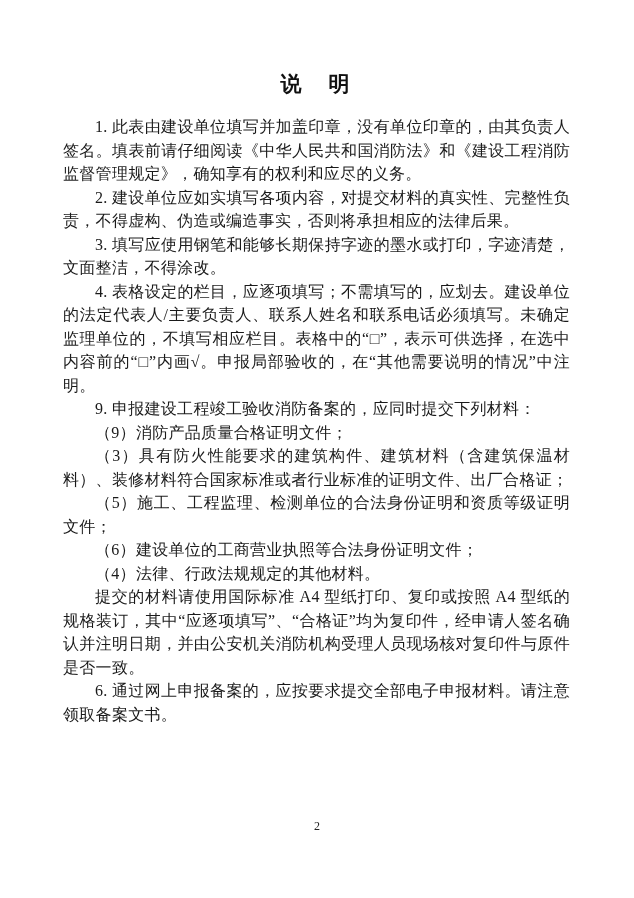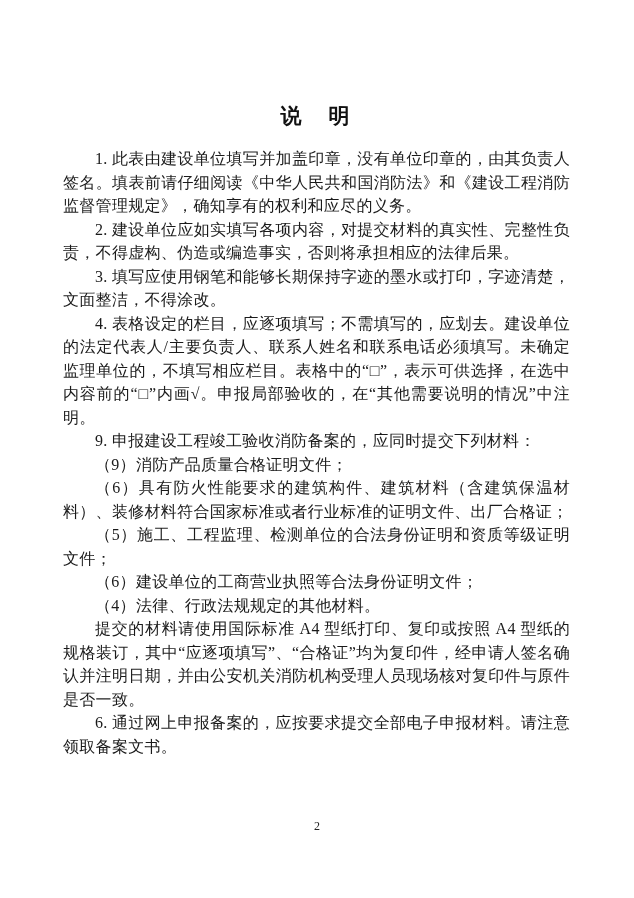--- a/index.html
+++ b/index.html
@@ -14,21 +14,20 @@
     background: #ffffff;
     overflow: hidden;
     font-family: "Liberation Serif", "DejaVu Serif", serif;
     color: #1a1a1a;
   }
   .content {
     position: absolute;
     left: 63px;
     top: 70px;
     width: 507px;
-    margin-top: 32px;
   }
   .doc-title {
     margin: 0 0 17px 0;
     text-align: center;
     font-size: 21px;
     font-weight: bold;
     letter-spacing: 3px;
     color: #111111;
   }
   .body-text .para {
@@ -56,21 +55,21 @@
 <div class="page">
   <div class="content">
     <h1 class="doc-title">说　明</h1>
     <div class="body-text">
         <p class="para">1. 此表由建设单位填写并加盖印章，没有单位印章的，由其负责人签名。填表前请仔细阅读《中华人民共和国消防法》和《建设工程消防监督管理规定》，确知享有的权利和应尽的义务。</p>
         <p class="para">2. 建设单位应如实填写各项内容，对提交材料的真实性、完整性负责，不得虚构、伪造或编造事实，否则将承担相应的法律后果。</p>
         <p class="para">3. 填写应使用钢笔和能够长期保持字迹的墨水或打印，字迹清楚，文面整洁，不得涂改。</p>
         <p class="para">4. 表格设定的栏目，应逐项填写；不需填写的，应划去。建设单位的法定代表人/主要负责人、联系人姓名和联系电话必须填写。未确定监理单位的，不填写相应栏目。表格中的“□”，表示可供选择，在选中内容前的“□”内画√。申报局部验收的，在“其他需要说明的情况”中注明。</p>
         <p class="para">9. 申报建设工程竣工验收消防备案的，应同时提交下列材料：</p>
         <p class="para">（9）消防产品质量合格证明文件；</p>
-        <p class="para">（6）具有防火性能要求的建筑构件、建筑材料（含建筑保温材料）、装修材料符合国家标准或者行业标准的证明文件、出厂合格证；</p>
+        <p class="para">（3）具有防火性能要求的建筑构件、建筑材料（含建筑保温材料）、装修材料符合国家标准或者行业标准的证明文件、出厂合格证；</p>
         <p class="para">（5）施工、工程监理、检测单位的合法身份证明和资质等级证明文件；</p>
         <p class="para">（6）建设单位的工商营业执照等合法身份证明文件；</p>
         <p class="para">（4）法律、行政法规规定的其他材料。</p>
         <p class="para">提交的材料请使用国际标准 A4 型纸打印、复印或按照 A4 型纸的规格装订，其中“应逐项填写”、“合格证”均为复印件，经申请人签名确认并注明日期，并由公安机关消防机构受理人员现场核对复印件与原件是否一致。</p>
         <p class="para">6. 通过网上申报备案的，应按要求提交全部电子申报材料。请注意领取备案文书。</p>
       </div>
   </div>
   <div class="page-number">2</div>
 </div>
 

